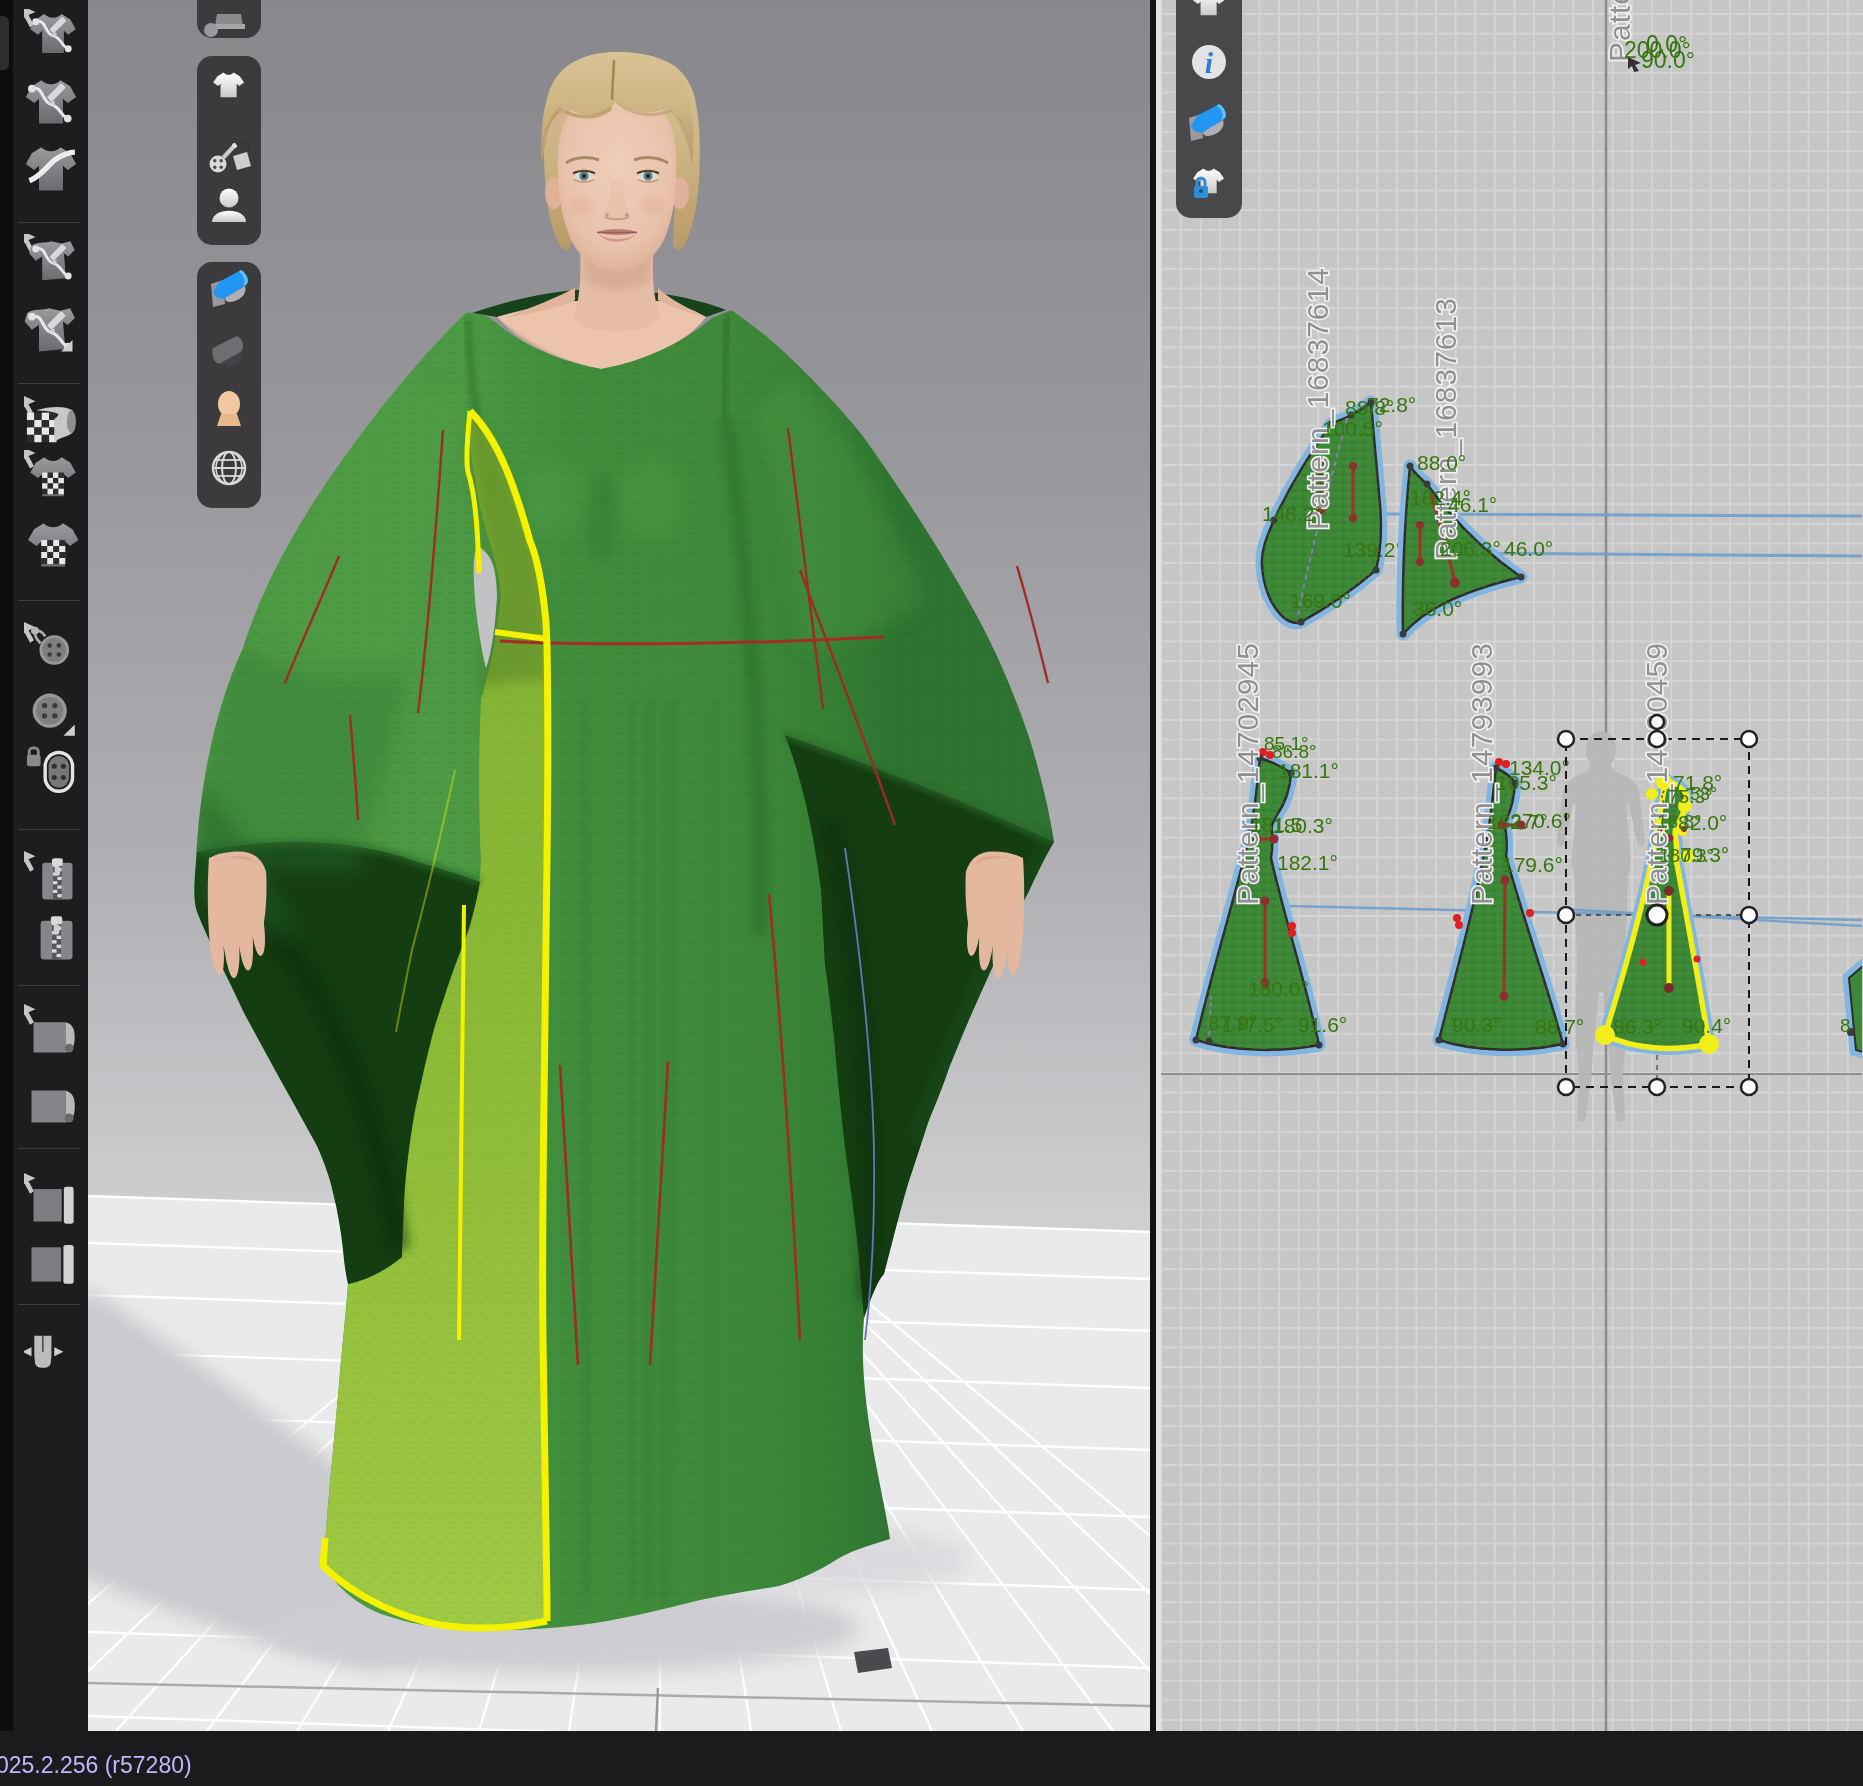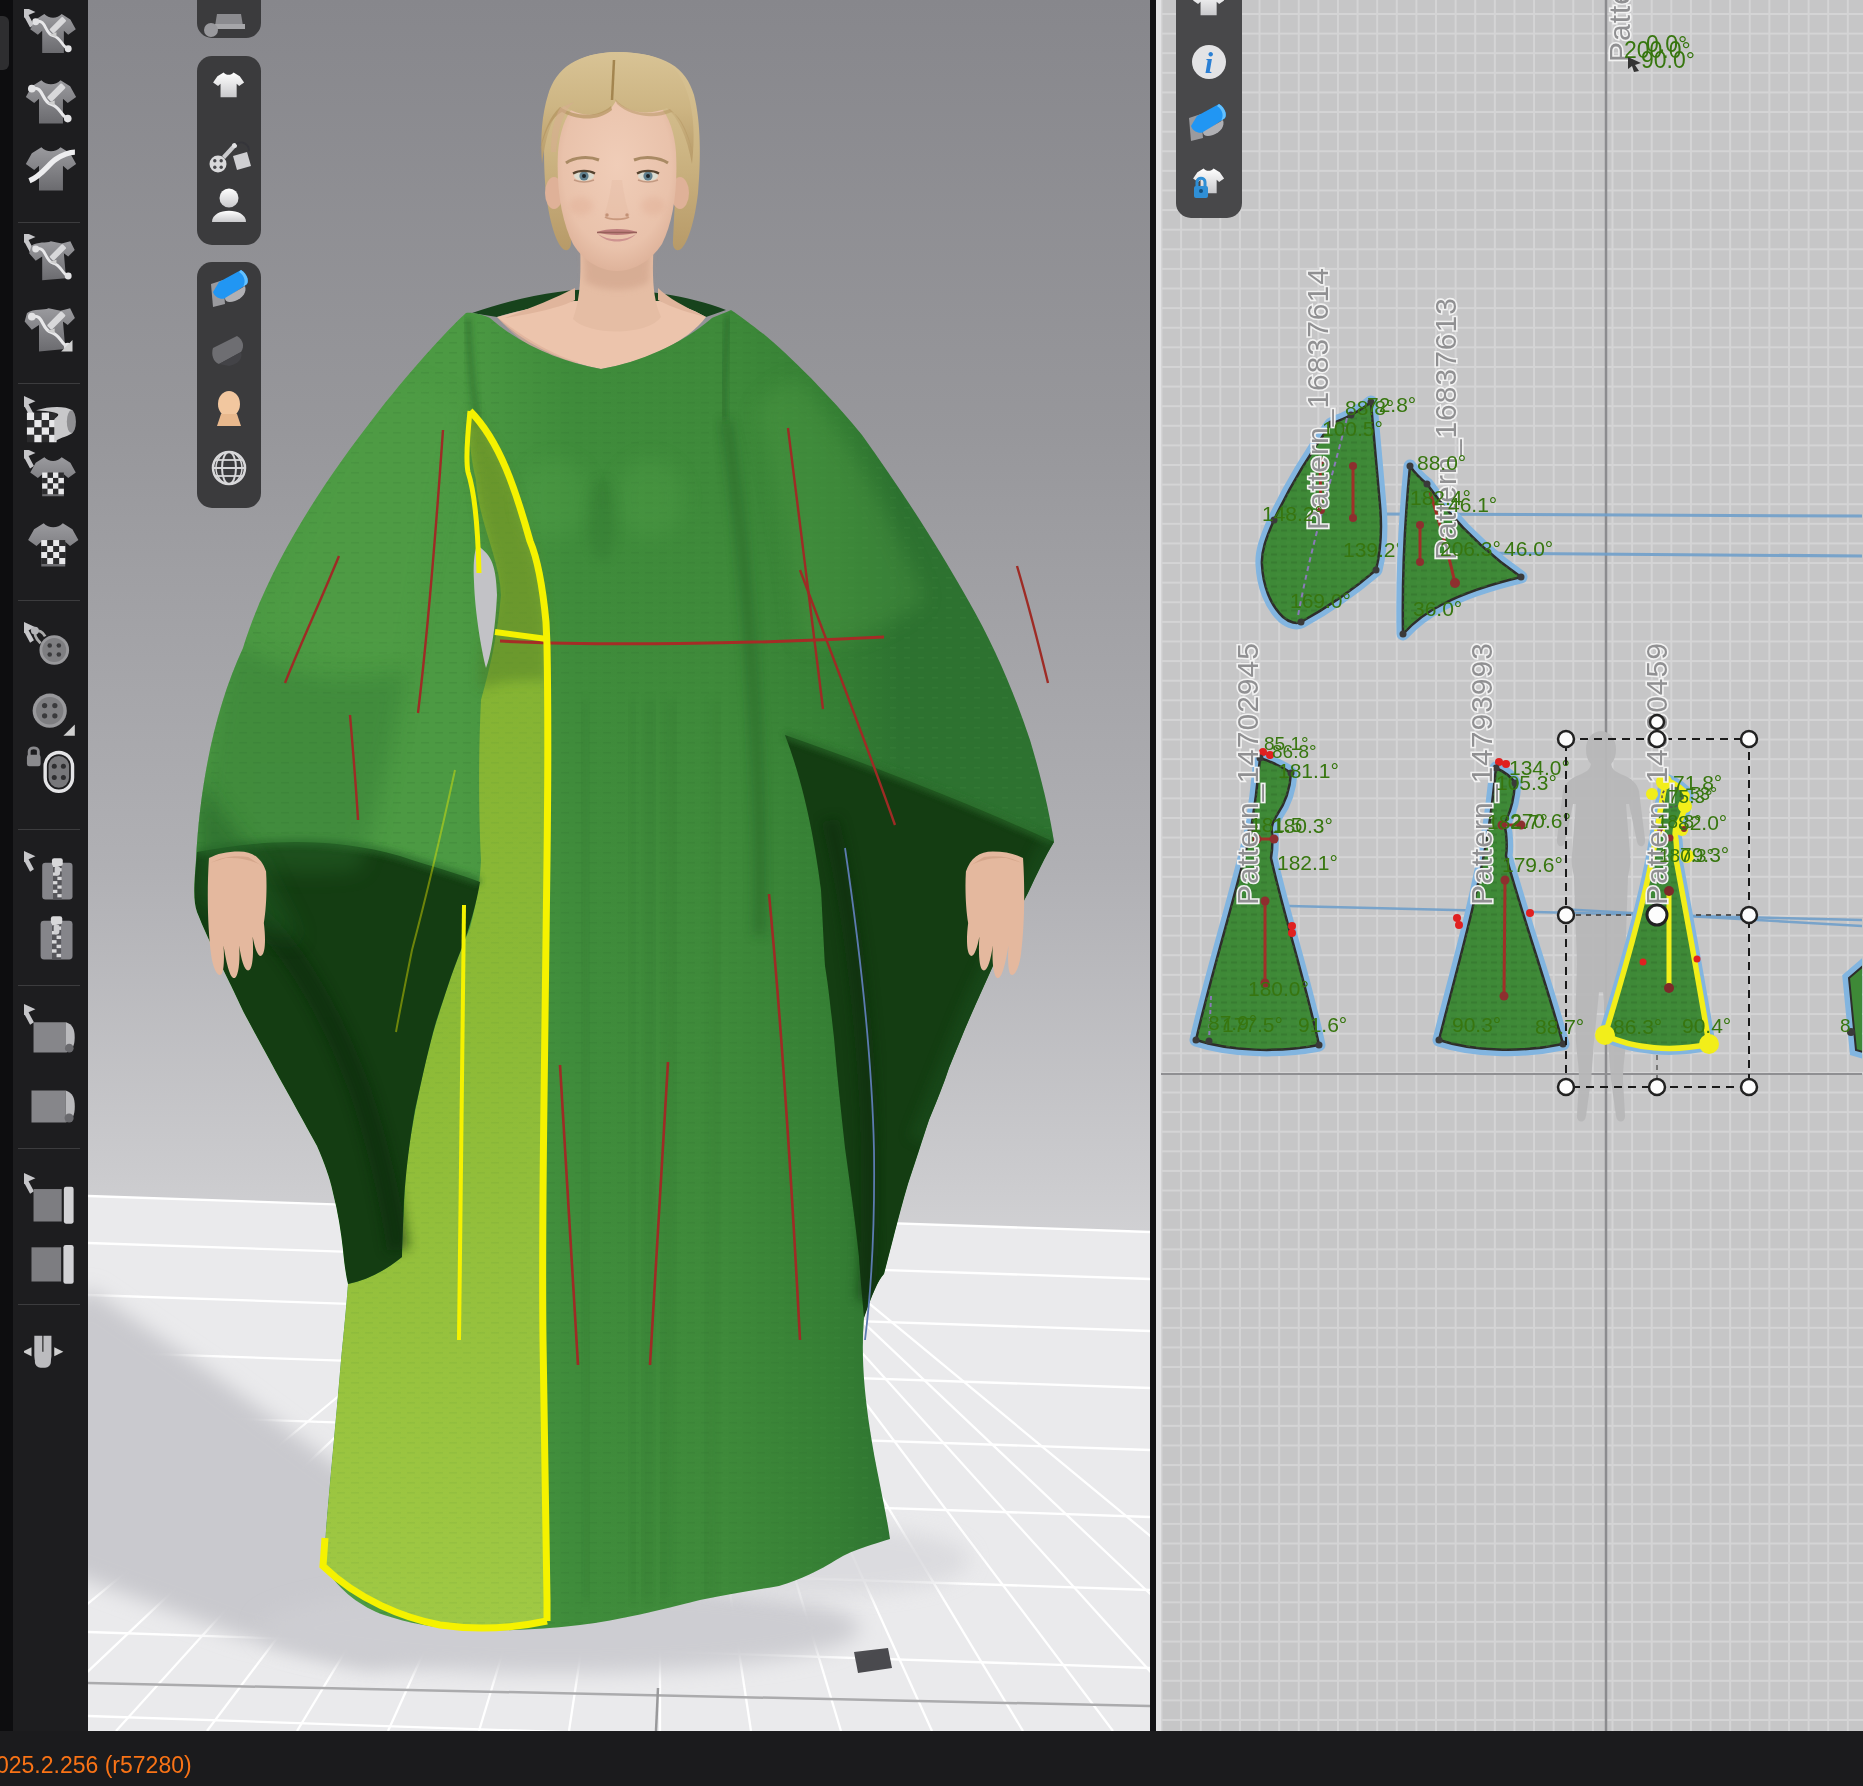--- a/index.html
+++ b/index.html
@@ -7,21 +7,21 @@
 #leftedge{position:absolute;left:0;top:0;width:13px;height:1731px;background:#0d0d0f;}
 .lic{position:absolute;left:24px;width:56px;height:56px;}
 .ldiv{position:absolute;left:18px;width:62px;height:1px;background:#3c3c3e;}
 #viewport{position:absolute;left:88px;top:0;width:1062px;height:1731px;overflow:hidden;}
 #vdiv{position:absolute;left:1150px;top:0;width:6px;height:1731px;background:#131316;}
 #vdiv2{position:absolute;left:1156px;top:0;width:5px;height:1731px;background:#e3e3e5;}
 #panel{position:absolute;left:1161px;top:0;width:702px;height:1731px;background-color:#c6c6c7;overflow:hidden;
 background-image:linear-gradient(to right,#d4d4d5 2px,transparent 2px),linear-gradient(to bottom,#d4d4d5 2px,transparent 2px);
 background-size:19.62px 19.62px;background-position:-0.5px 13px;}
 #panelsvg{position:absolute;left:-1px;top:0;}
-#statusbar{position:absolute;left:0;top:1731px;width:1863px;height:55px;background:#1b1b1d;color:#f97316;font-size:23px;}
+#statusbar{position:absolute;left:0;top:1731px;width:1863px;height:55px;background:#1b1b1d;color:#c4b5fd;font-size:23px;}
 #statusbar span{position:absolute;left:-4px;top:21px;}
 .fpanel{position:absolute;background:#3b3b3d;border-radius:15px;}
 </style></head><body>
 <div id="app">
 <div id="viewport"><svg id="vpsvg" width="1062" height="1731" viewBox="88 0 1062 1731">
         <defs>
 <linearGradient id="bg" x1="0" y1="0" x2="0" y2="1">
  <stop offset="0" stop-color="#87878c"></stop>
             <stop offset="0.25" stop-color="#97979b"></stop>
  <stop offset="0.5" stop-color="#b0b0b4"></stop>

